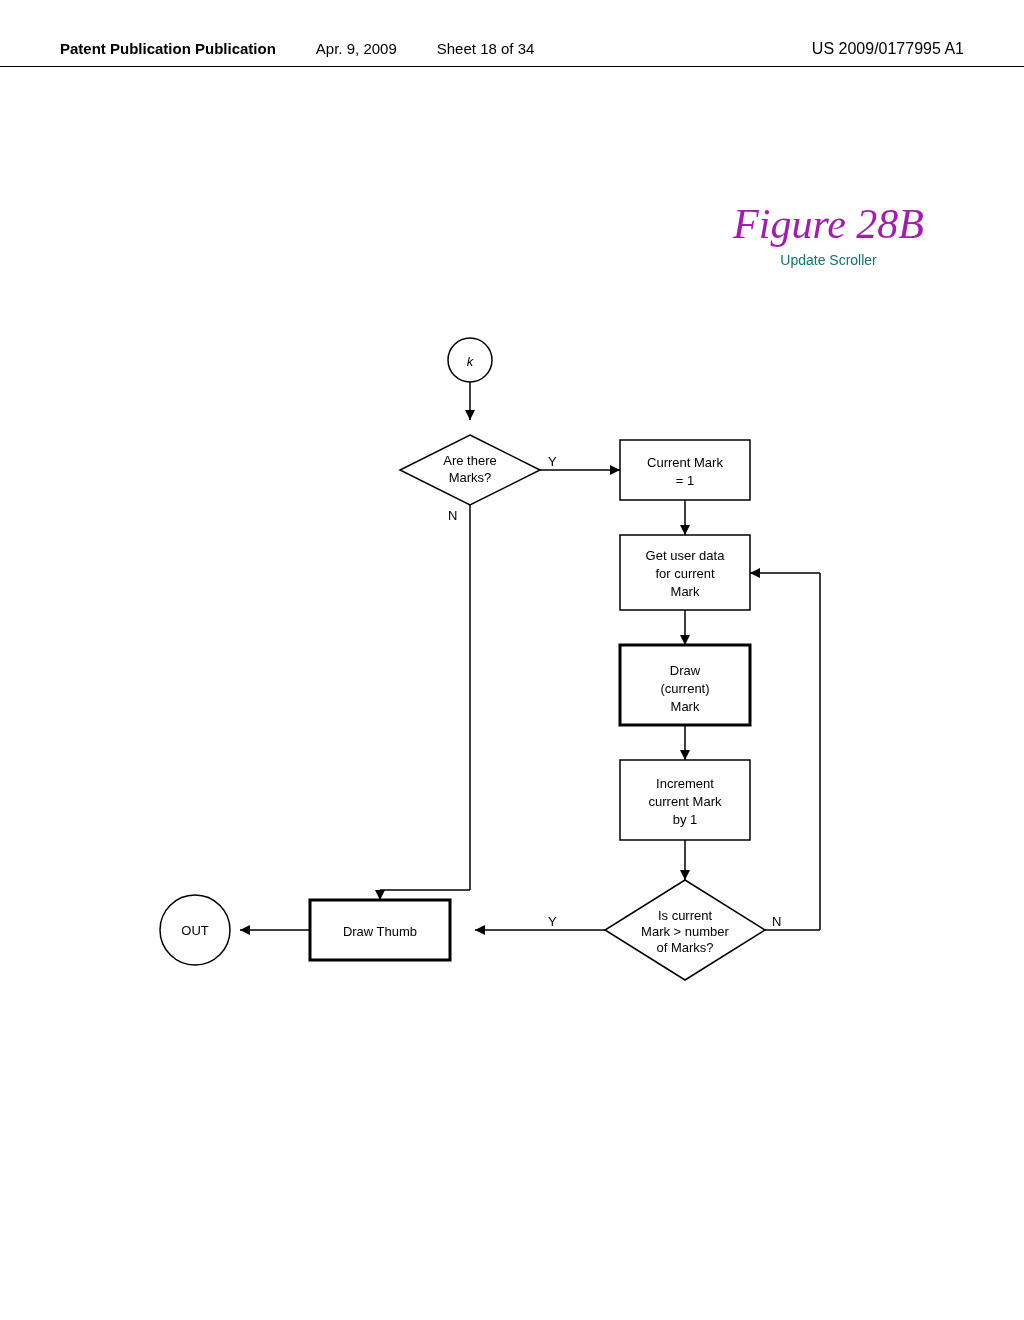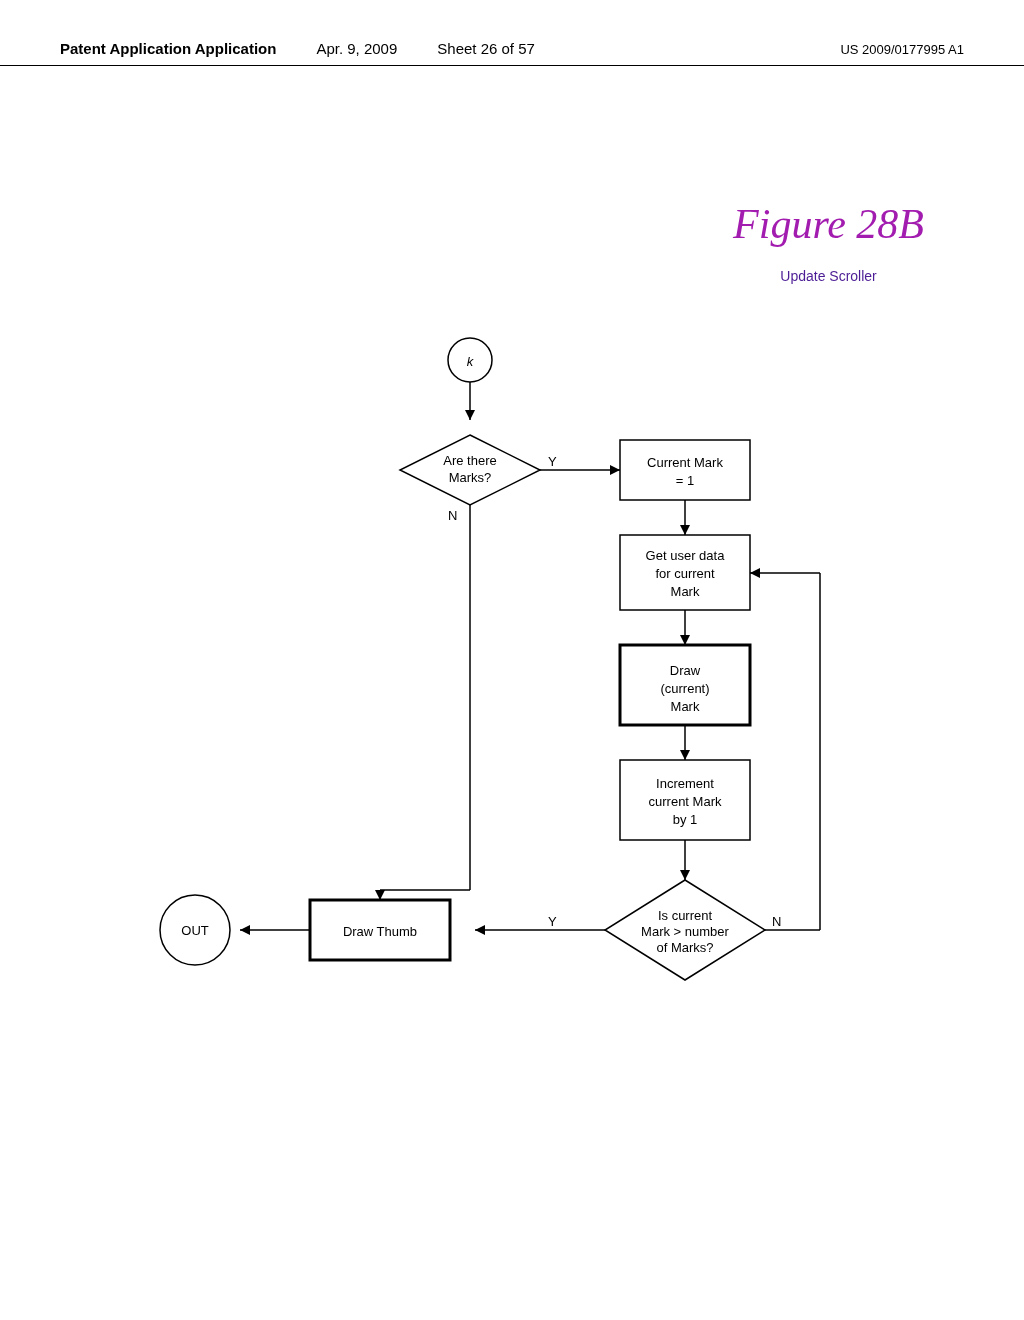--- a/index.html
+++ b/index.html
@@ -33,42 +33,42 @@
       font-size: 15px;
       font-weight: bold;
     }
     .header-date {
       font-size: 15px;
     }
     .header-sheet {
       font-size: 15px;
     }
     .header-patent {
-      font-size: 13px;
+      font-size: 16px;
       margin-left: auto;
     }
 
     
     .figure-title-area {
       position: absolute;
       top: 200px;
       right: 100px;
       text-align: center;
     }
     .figure-title {
       font-family: 'Times New Roman', Times, serif;
       font-style: italic;
       font-size: 42px;
       font-weight: normal;
       color: #a21caf;
     }
     .figure-subtitle {
       font-size: 14px;
-      color: #4c1d95;
-      margin-top: 20px;
+      color: #0f766e;
+      margin-top: 4px;
     }
 
     
     .flowchart {
       position: absolute;
       top: 330px;
       left: 80px;
       width: 860px;
       height: 780px;
     }
@@ -79,23 +79,23 @@
       height: 100%;
     }
 
   </style>
 </head>
 <body>
 
 <div class="page">
 
   <div class="header">
-    <span class="header-pub">Patent Application Application</span>
+    <span class="header-pub">Patent Publication Publication</span>
     <span class="header-date">Apr. 9, 2009</span>
-    <span class="header-sheet">Sheet 26 of 57</span>
+    <span class="header-sheet">Sheet 18 of 34</span>
     <span class="header-patent">US 2009/0177995 A1</span>
   </div>
 
   <div class="figure-title-area">
     <div class="figure-title">Figure 28B</div>
     <div class="figure-subtitle">Update Scroller</div>
   </div>
 
   <div class="flowchart">
     <svg viewBox="0 0 860 780" xmlns="http://www.w3.org/2000/svg">

